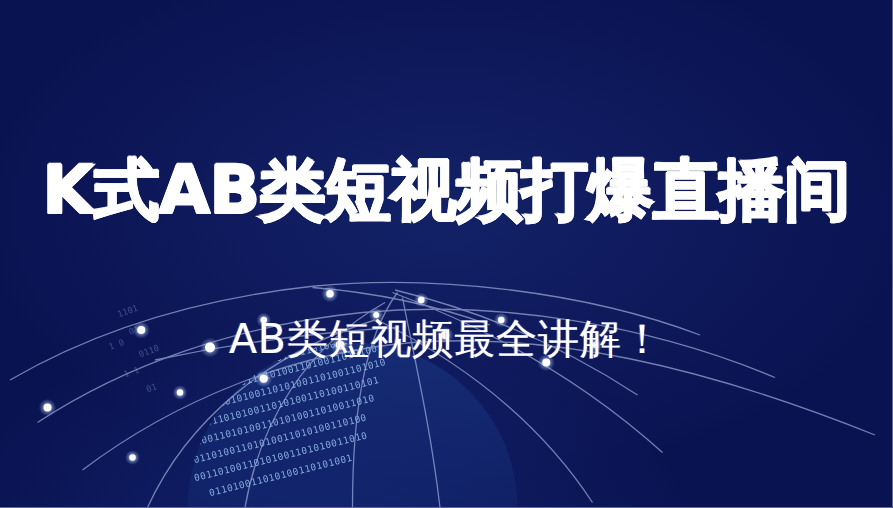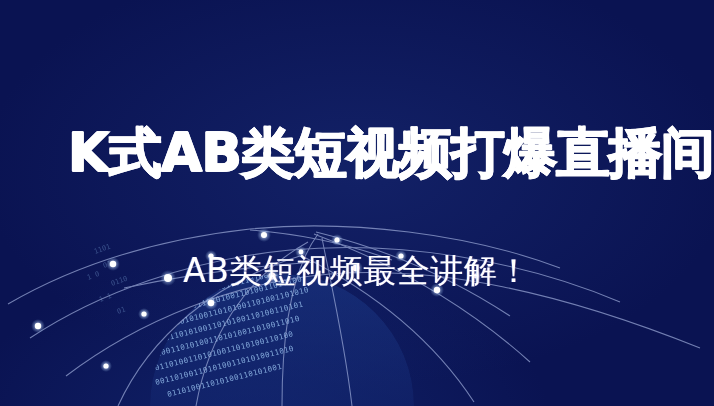--- a/index.html
+++ b/index.html
@@ -49,21 +49,21 @@
     height: 190px;
     display: block;
   }
 
   
   .title {
     position: absolute;
     left: 0;
     right: 0;
     top: 121px;
-    text-align: right;
+    text-align: center;
     color: #ffffff;
     font-family: "DejaVu Sans", "Liberation Sans", sans-serif;
     font-weight: 700;
     font-size: 53px;
     line-height: 64px;
     letter-spacing: -0.5px;
     white-space: nowrap;
     -webkit-text-stroke: 1.6px #ffffff;
     text-shadow:
        1px 0 0 rgba(255,255,255,0.95),

